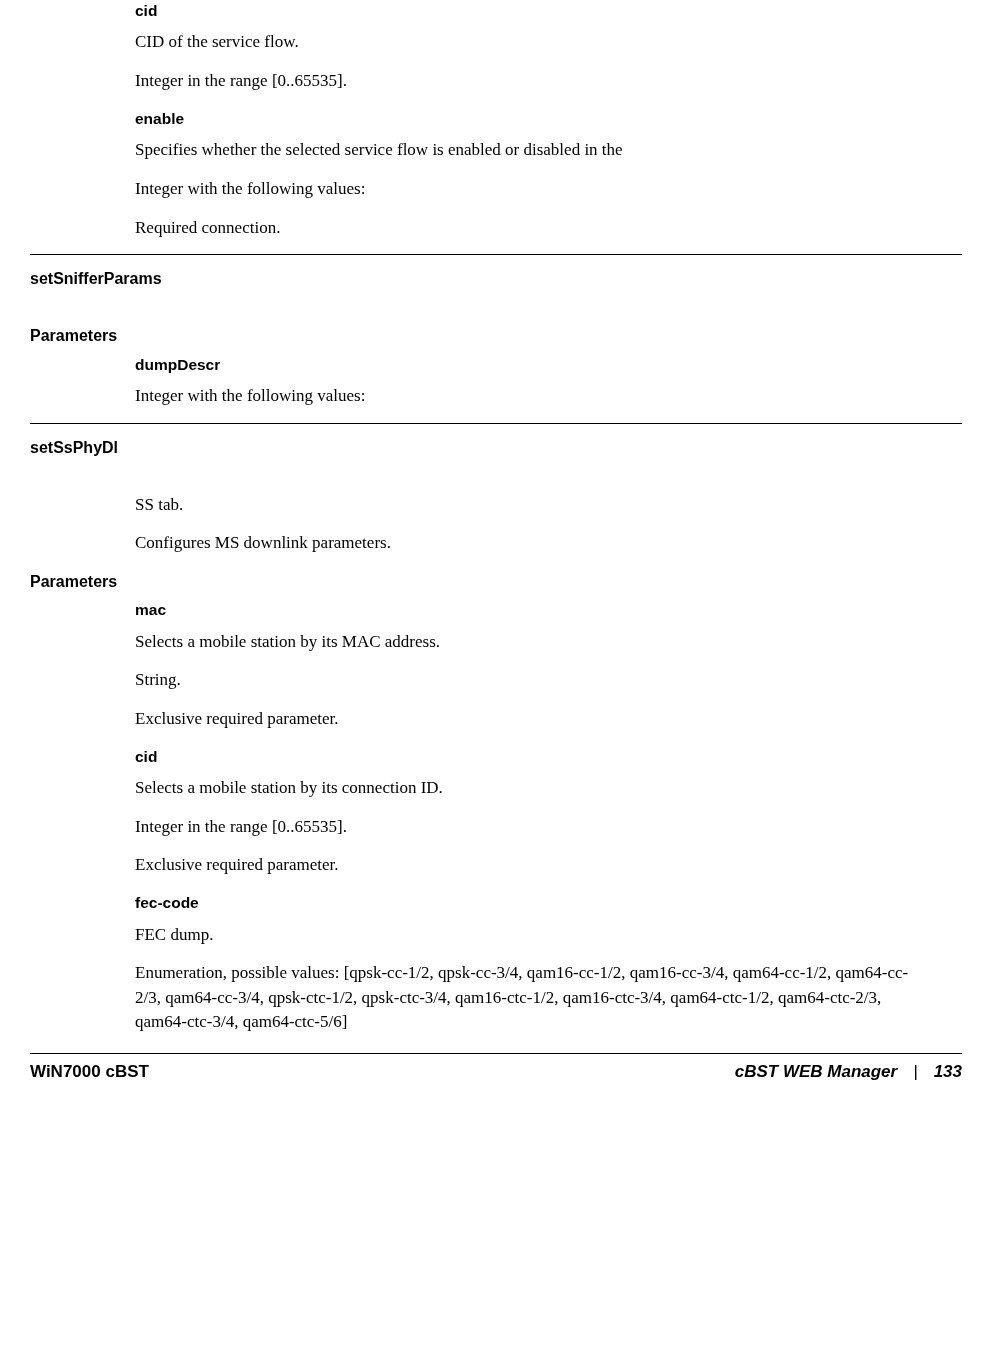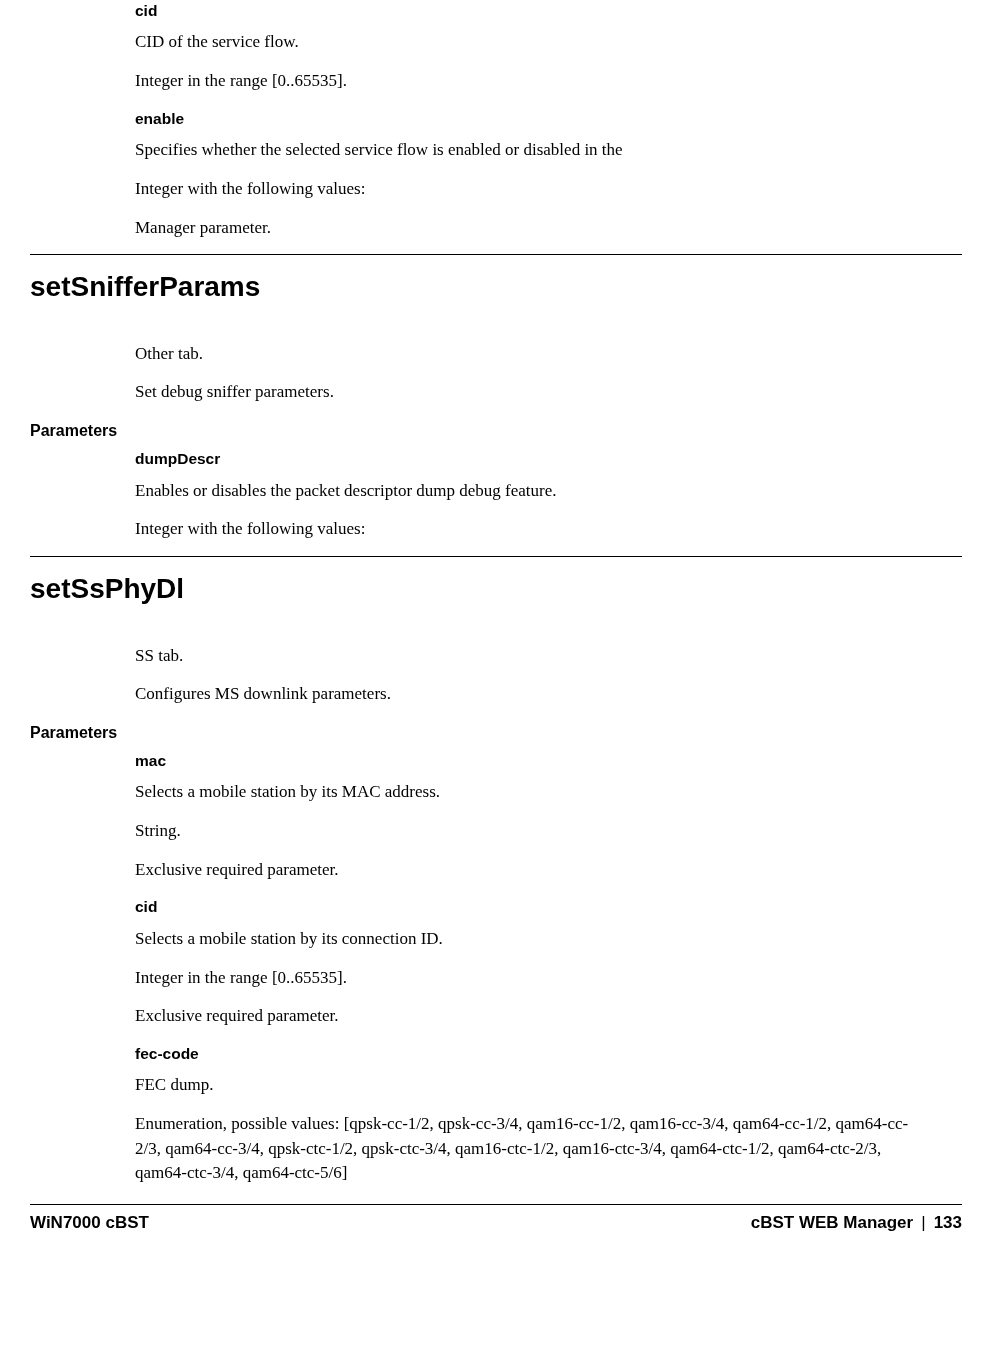--- a/index.html
+++ b/index.html
@@ -28,21 +28,21 @@
     font-size: 15.5px;
     margin-top: 0;
     margin-bottom: 0;
   }
   p {
     margin: 8px 0 14px 0;
   }
   .section-heading {
     font-family: "Arial Black", Arial, Helvetica, sans-serif;
     font-weight: 900;
-    font-size: 28px;
+    font-size: 16px;
     margin: 12px 0 34px 0;
   }
   .subheading {
     font-family: "Arial Black", Arial, Helvetica, sans-serif;
     font-weight: 900;
     font-size: 16px;
     margin: 4px 0 6px 0;
     padding-left: 0;
   }
   hr.section-rule {
@@ -57,56 +57,52 @@
     display: flex;
     justify-content: space-between;
     align-items: baseline;
     font-family: "Arial Black", Arial, Helvetica, sans-serif;
     font-weight: 900;
     font-size: 17px;
   }
   .footer-right {
     display: flex;
     align-items: baseline;
-    gap: 8px;
+    gap: 16px;
+    font-style: italic;
   }
   .footer-sep {
     font-weight: 400;
     color: #000;
   }
 </style>
 </head>
 <body>
 
 <div class="page">
 
   <div class="content">
     <div class="param-name">cid</div>
     <p>CID of the service flow.</p>
     <p>Integer in the range [0..65535].</p>
 
     <div class="param-name">enable</div>
     <p style="margin-bottom:14px">Specifies whether the selected service flow is enabled or disabled in the</p>
     <p>Integer with the following values:</p>
-    <p>Manager parameter.</p>
+    <p>Required connection.</p>
   </div>
 
   <hr class="section-rule">
   <div class="section-heading">setSnifferParams</div>
 
-  <div class="content">
-    <p>Other tab.</p>
-    <p>Set debug sniffer parameters.</p>
-  </div>
 
   <div class="subheading">Parameters</div>
 
   <div class="content">
     <div class="param-name">dumpDescr</div>
-    <p>Enables or disables the packet descriptor dump debug feature.</p>
     <p>Integer with the following values:</p>
   </div>
 
   <hr class="section-rule">
   <div class="section-heading">setSsPhyDl</div>
 
   <div class="content">
     <p>SS tab.</p>
     <p>Configures MS downlink parameters.</p>
   </div>

